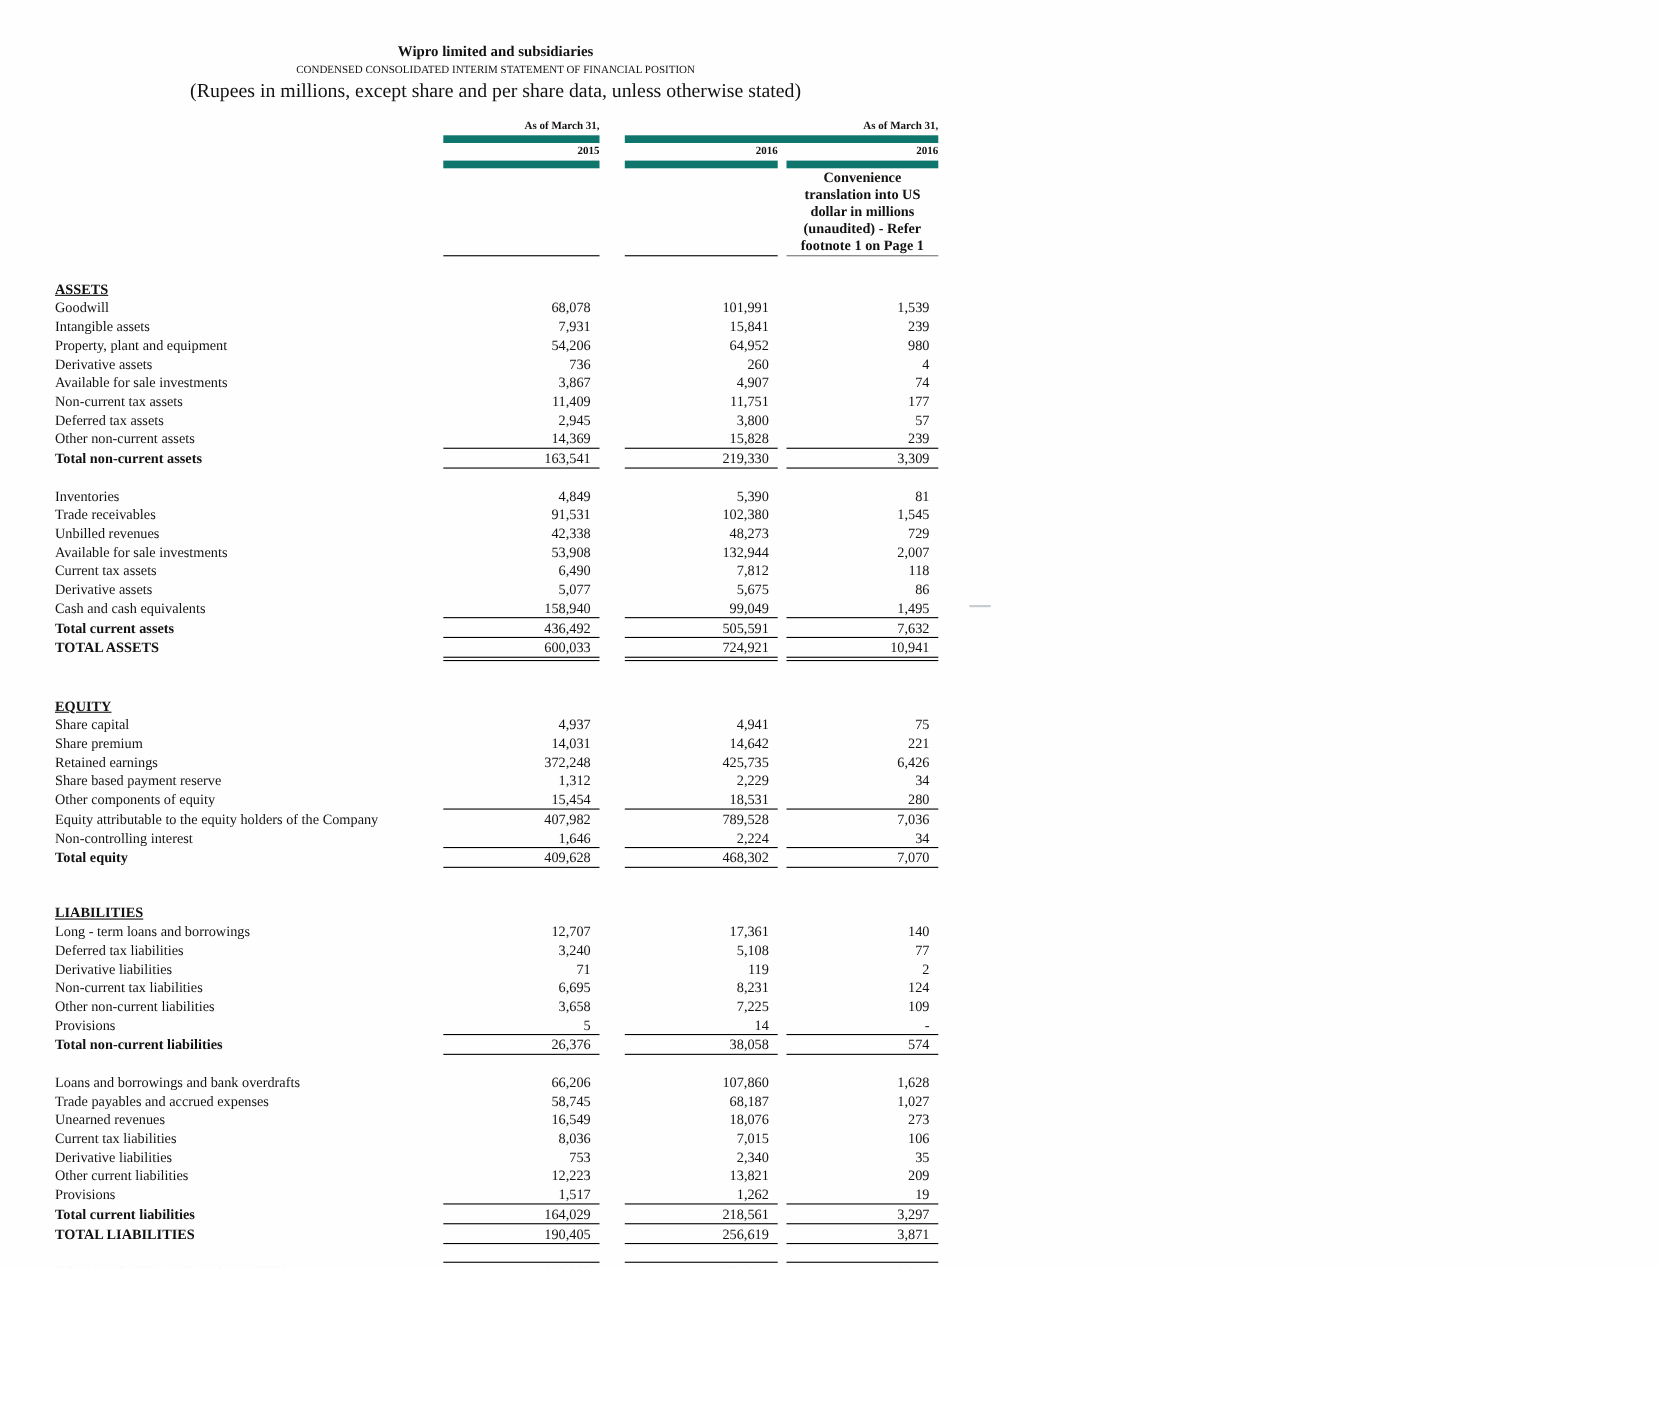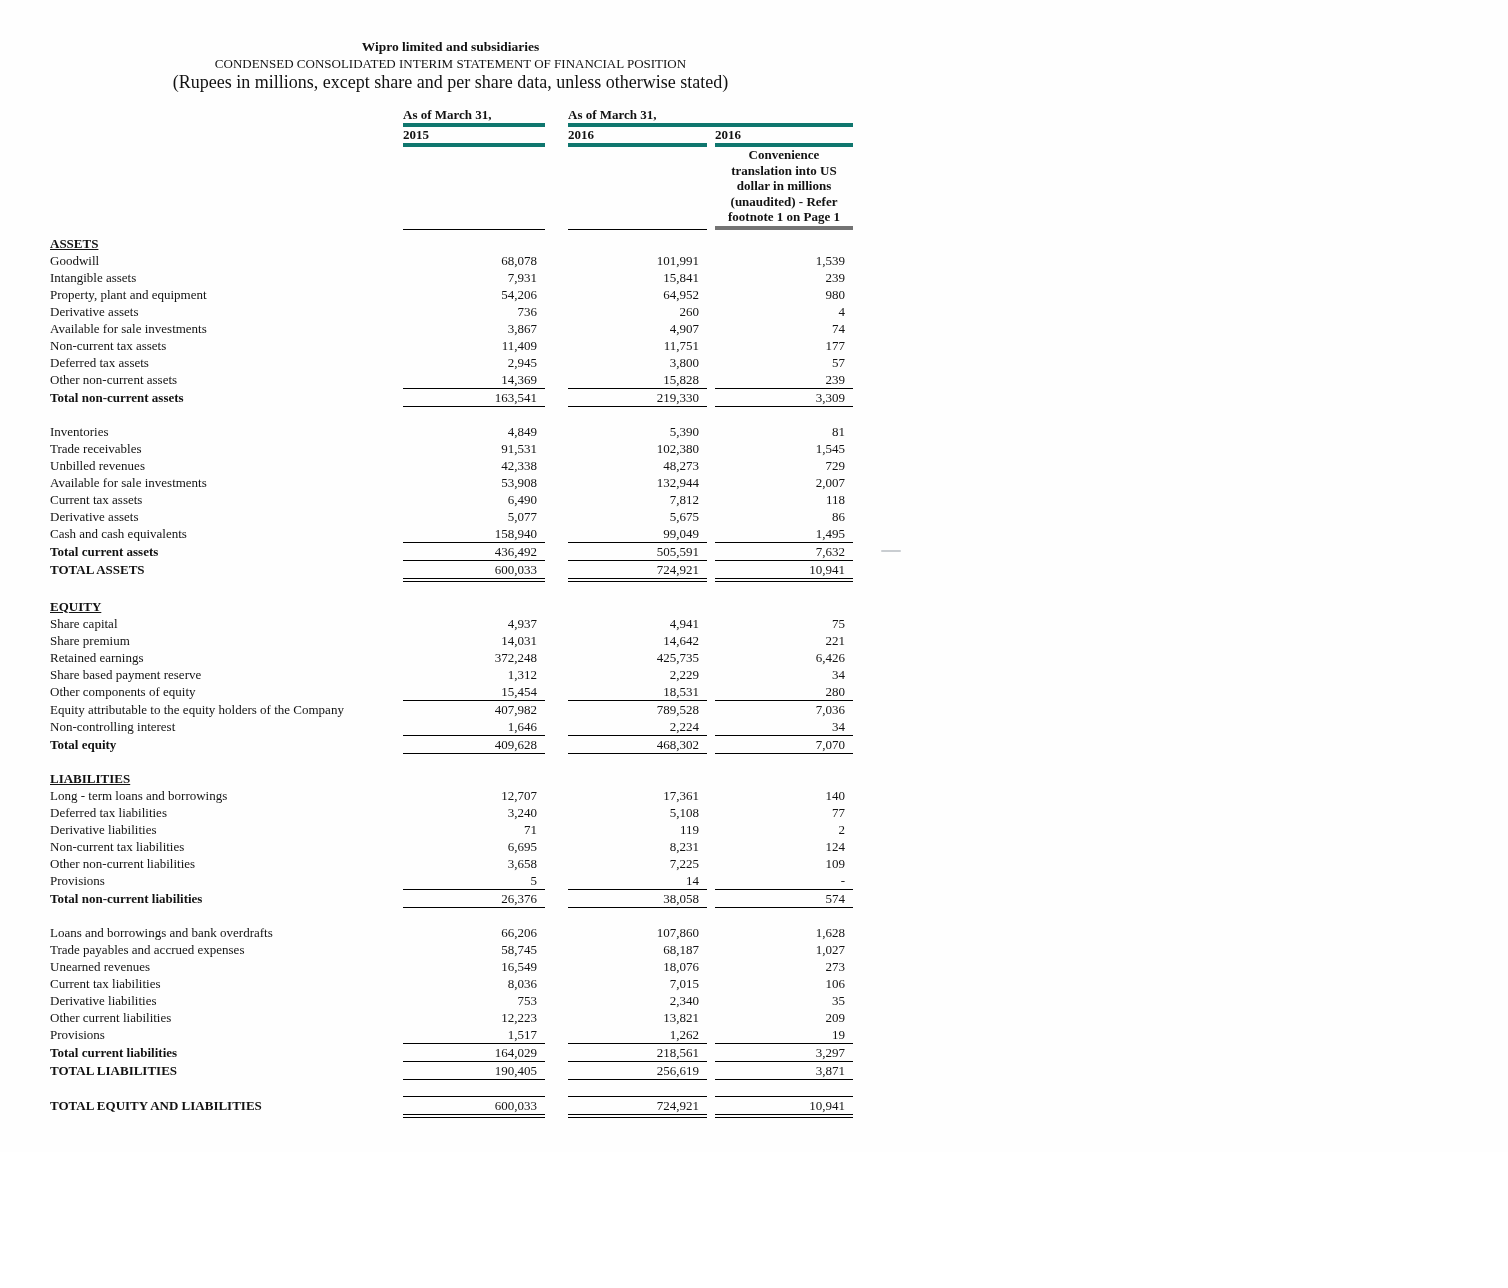--- a/index.html
+++ b/index.html
@@ -10,47 +10,47 @@
     background:#fefefe;
     font-family:"Liberation Serif", serif;
     color:#121212;
     overflow:hidden;
   }
   .content { position:absolute; left:48px; top:38px; width:805px; }
 
   
   .doc-head { text-align:center; margin-bottom:16px; }
   .doc-title { font-size:13.5px; font-weight:bold; line-height:17px; }
-  .doc-subtitle { font-size:13px; font-weight:normal; line-height:18px; }
+  .doc-subtitle { font-size:10px; font-weight:normal; line-height:18px; }
   .doc-note { font-size:18px; font-weight:normal; line-height:18px; }
 
   
   .g { display:grid; grid-template-columns:355px 142px 23px 139px 8px 138px; }
 
   
   .hc {
-    text-align:left; font-weight:bold; font-size:13px; line-height:16px;
-    border-bottom:4px solid #0f766e;
+    text-align:right; font-weight:bold; font-size:10px; line-height:16px;
+    border-bottom:7px solid #0f766e;
   }
   .c2 { grid-column:2; } .c4 { grid-column:4; } .c6 { grid-column:6; }
   .c46 { grid-column:4 / 7; }
   .hbottom { border-bottom:1px solid #000; }
   .usd-note {
     grid-column:6; font-weight:bold; font-size:13px; line-height:15.5px;
-    text-align:center; padding-bottom:1px; border-bottom:4px solid #737373;
+    text-align:center; padding-bottom:1px; border-bottom:1px solid #737373;
   }
   .usd-note span { display:block; }
   .head-c .hbottom { height:100%; }
 
   
   .t-row { font-size:13px; line-height:17px; }
   .lbl { grid-column:1; padding-left:2px; }
   .val { text-align:right; padding-right:8px; }
   .v1 { grid-column:2; } .v2 { grid-column:4; } .v3 { grid-column:6; }
-  .row-section .lbl { font-weight:bold; text-decoration:underline; }
+  .row-section .lbl { font-weight:bold; text-decoration:underline;margin-top:16px; }
   .row-total .lbl, .row-grand .lbl { font-weight:bold; }
   .u-single .val { border-bottom:1px solid #000; }
   .u-double .val { border-bottom:4px double #000; }
   .gap-row { height:16px; }
   .gap-small { height:11px; }
   .rule-row { height:6px; }
   .rule-row .val { border-bottom:1px solid #000; height:100%; }
 
   
   .stray-mark {

